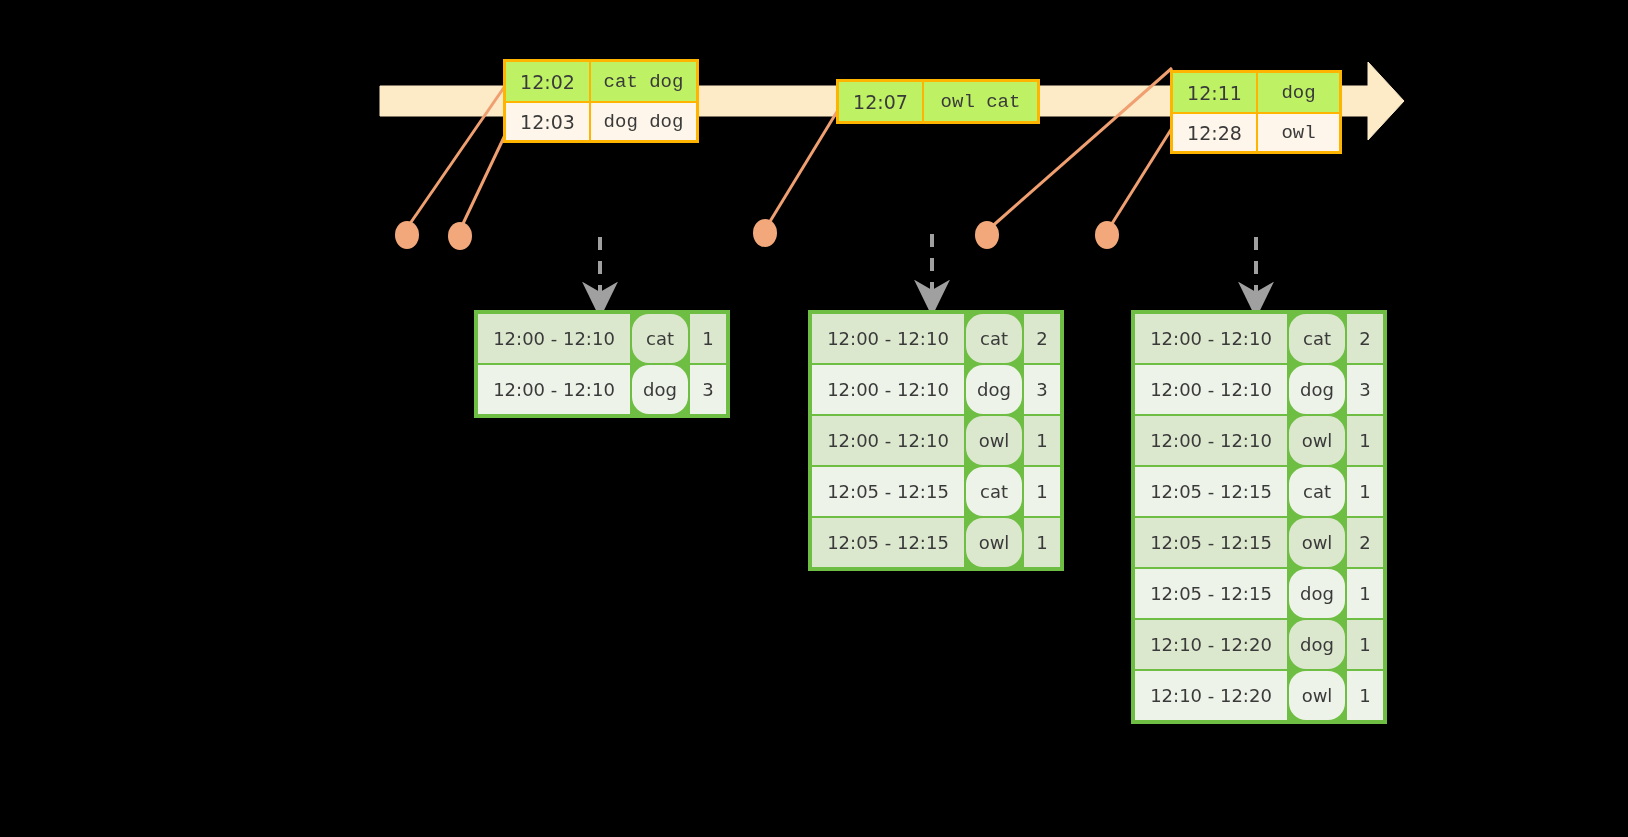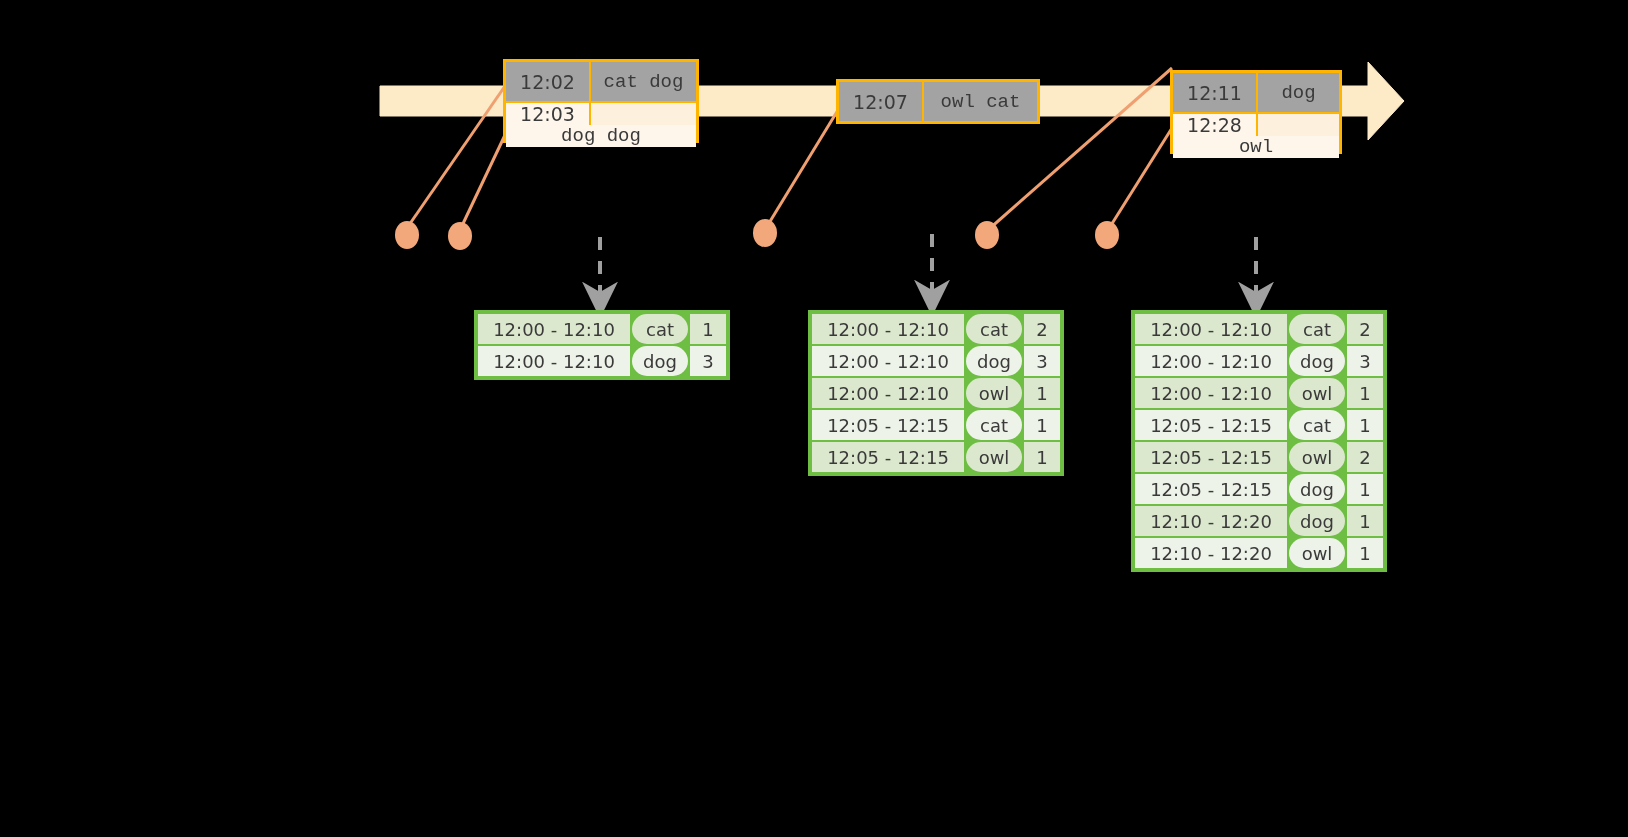--- a/index.html
+++ b/index.html
@@ -15,39 +15,39 @@
 
   
   .evt-box {
     position: absolute;
     border: 3px solid #FFB400;
     background: #FDF0DC;
     display: flex; flex-direction: column;
     z-index: 5;
   }
   .evt-row { display: flex; height: 39px; }
-  .evt-row + .evt-row { border-top: 2px solid #FFB400; flex-direction: column; }
-  .evt-row.shade .evt-time, .evt-row.shade .evt-val { background: #a3a3a3; }
+  .evt-row + .evt-row { border-top: 2px solid #FFB400; }
+  .evt-row.shade .evt-time, .evt-row.shade .evt-val { background: #bef264; }
   .evt-time, .evt-val {
     display: flex; align-items: center; justify-content: center;
     color: #3a3a3a; font-size: 19px; background: #FEF6EB;
   }
   .evt-time { width: 85px; border-right: 2px solid #FFB400; }
   .evt-val { flex: 1; font-family: Liberation Mono, monospace; }
 
   
   .res-table {
     position: absolute;
     border: 4px solid #6FBE44;
     background: #6FBE44;
     display: flex; flex-direction: column;
     gap: 2px;
     z-index: 5;
   }
-  .res-row { display: flex; height: 30px; gap: 2px; }
+  .res-row { display: flex; height: 49px; gap: 2px; }
   .res-cell {
     display: flex; align-items: center; justify-content: center;
     color: #3a3a3a; font-size: 18px; background: #EDF3E8;
   }
   .res-row.alt .res-cell { background: #DCE8CE; }
   .c-window { width: 152px; }
   .c-key    { width: 56px; border-radius: 17px; }
   .c-count  { width: 36px; }
 
   .tbl2 .c-window { width: 152px; }

